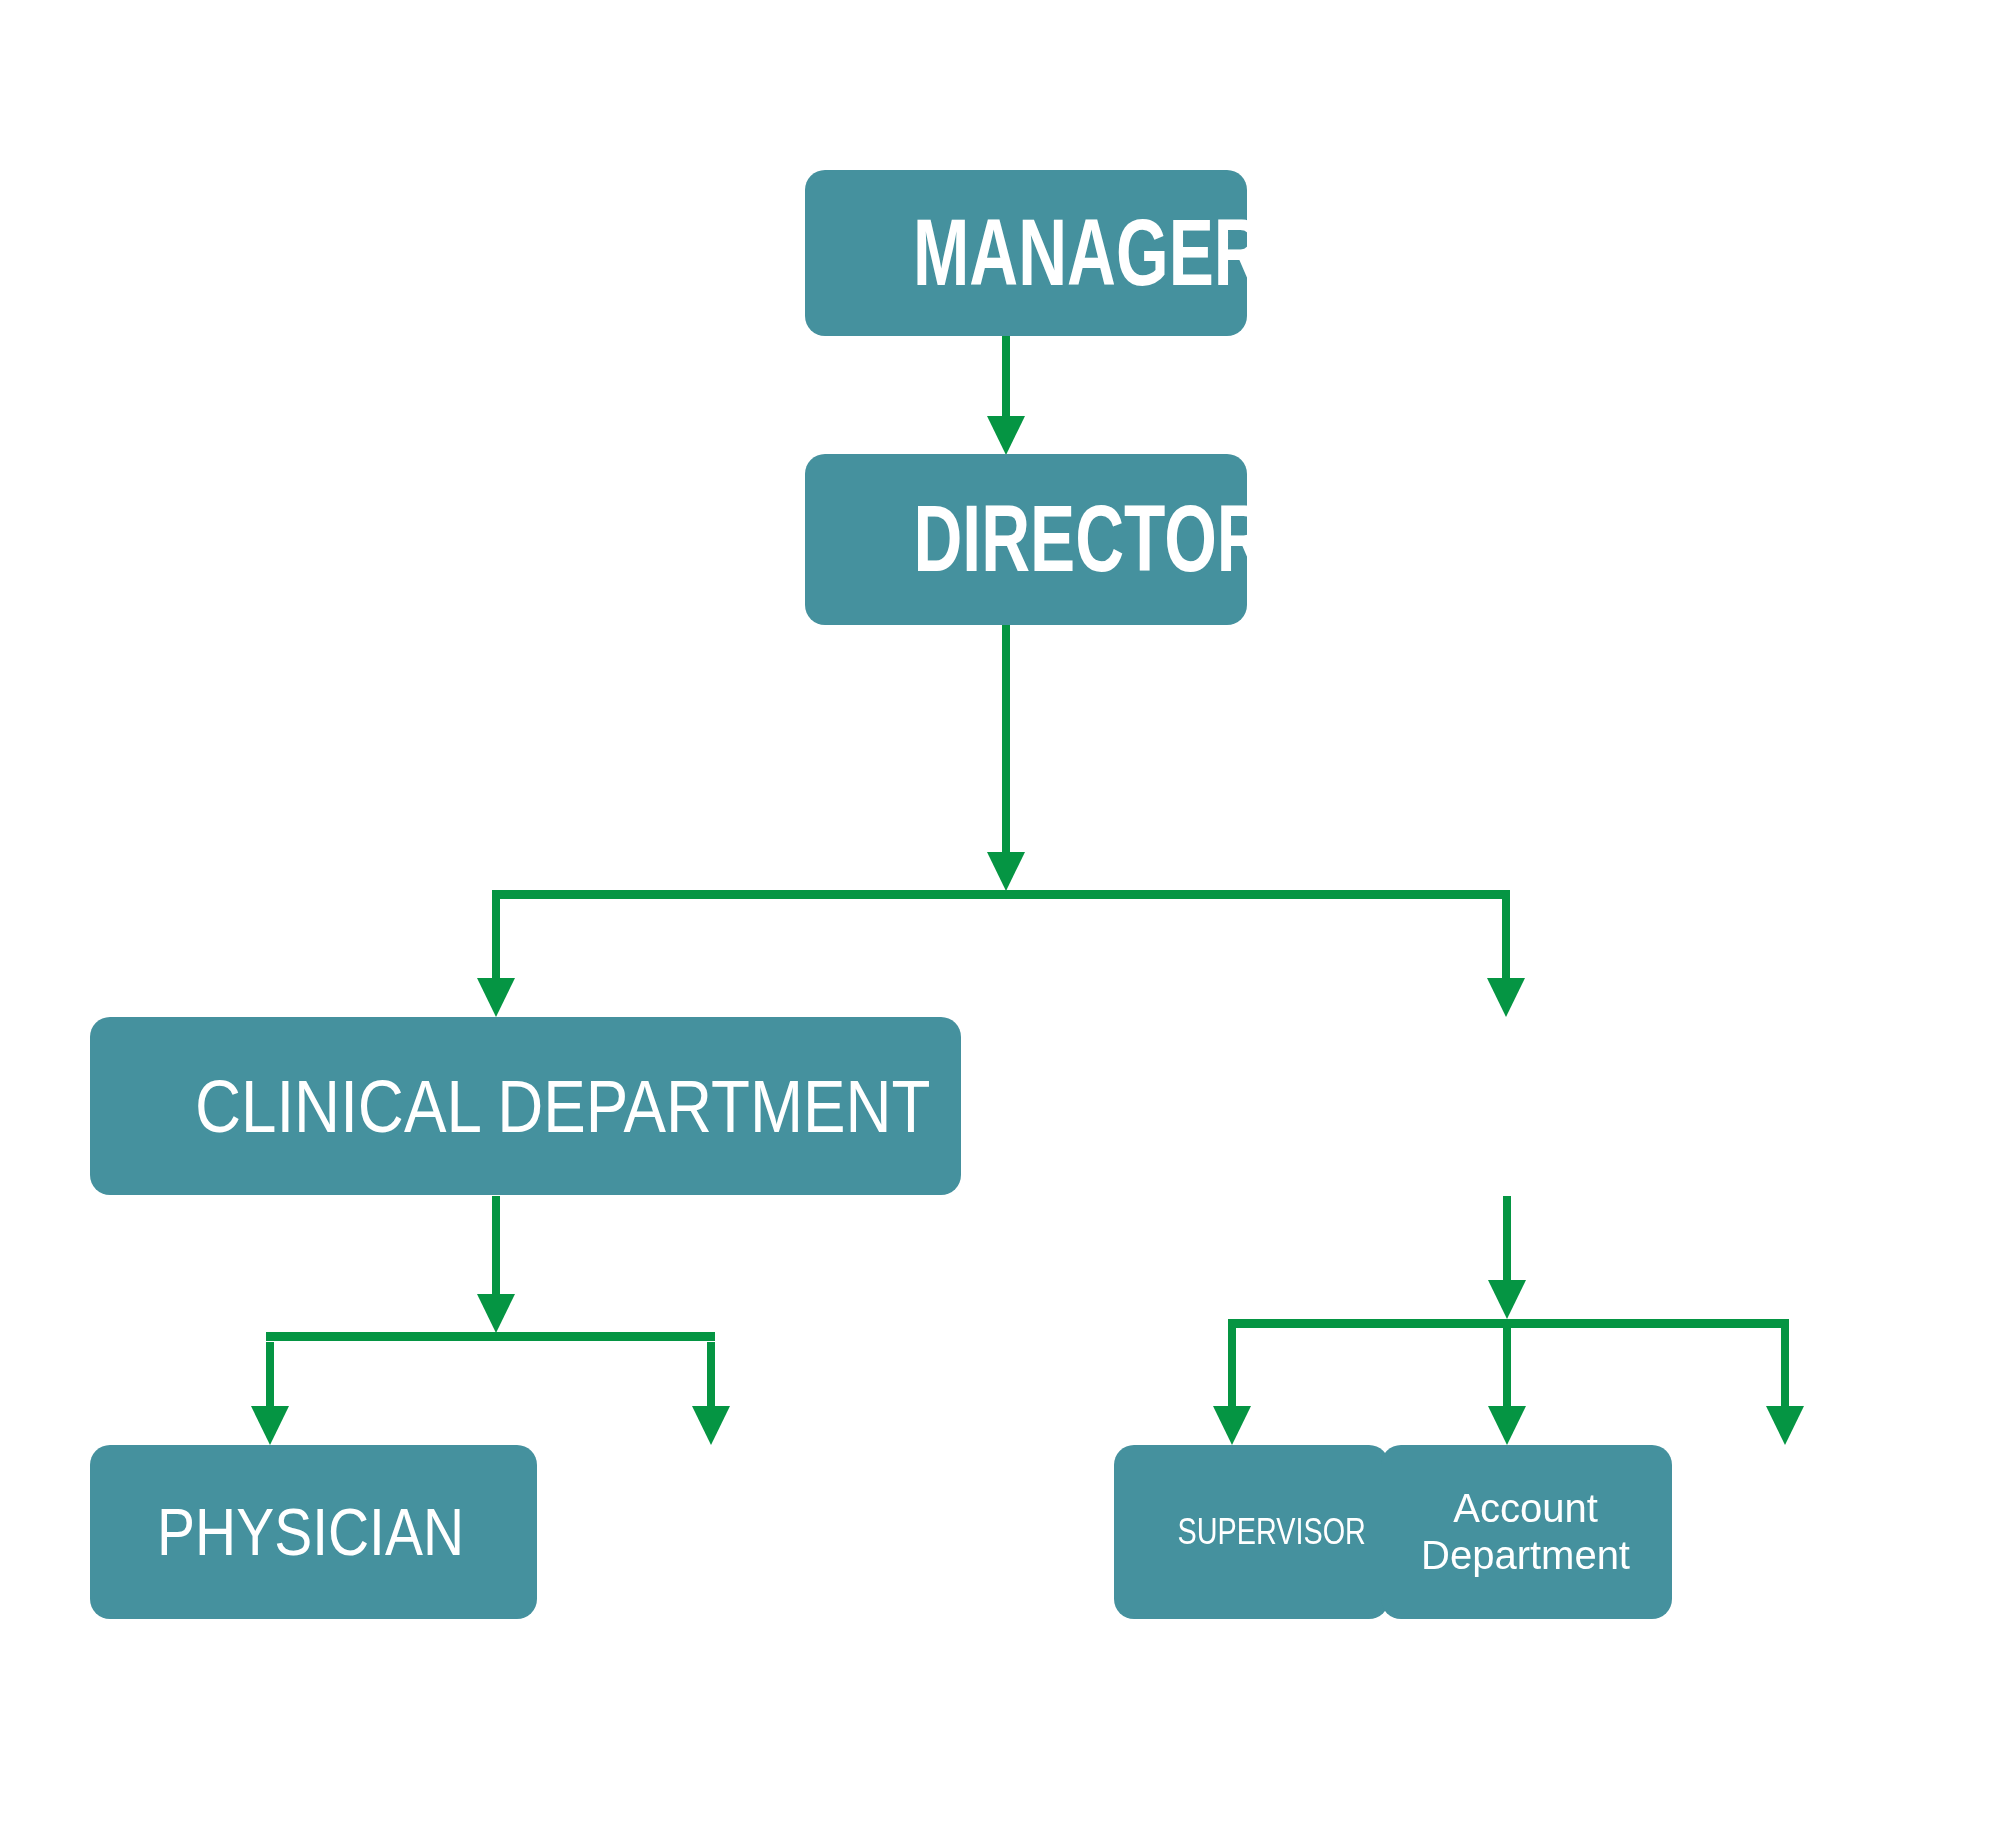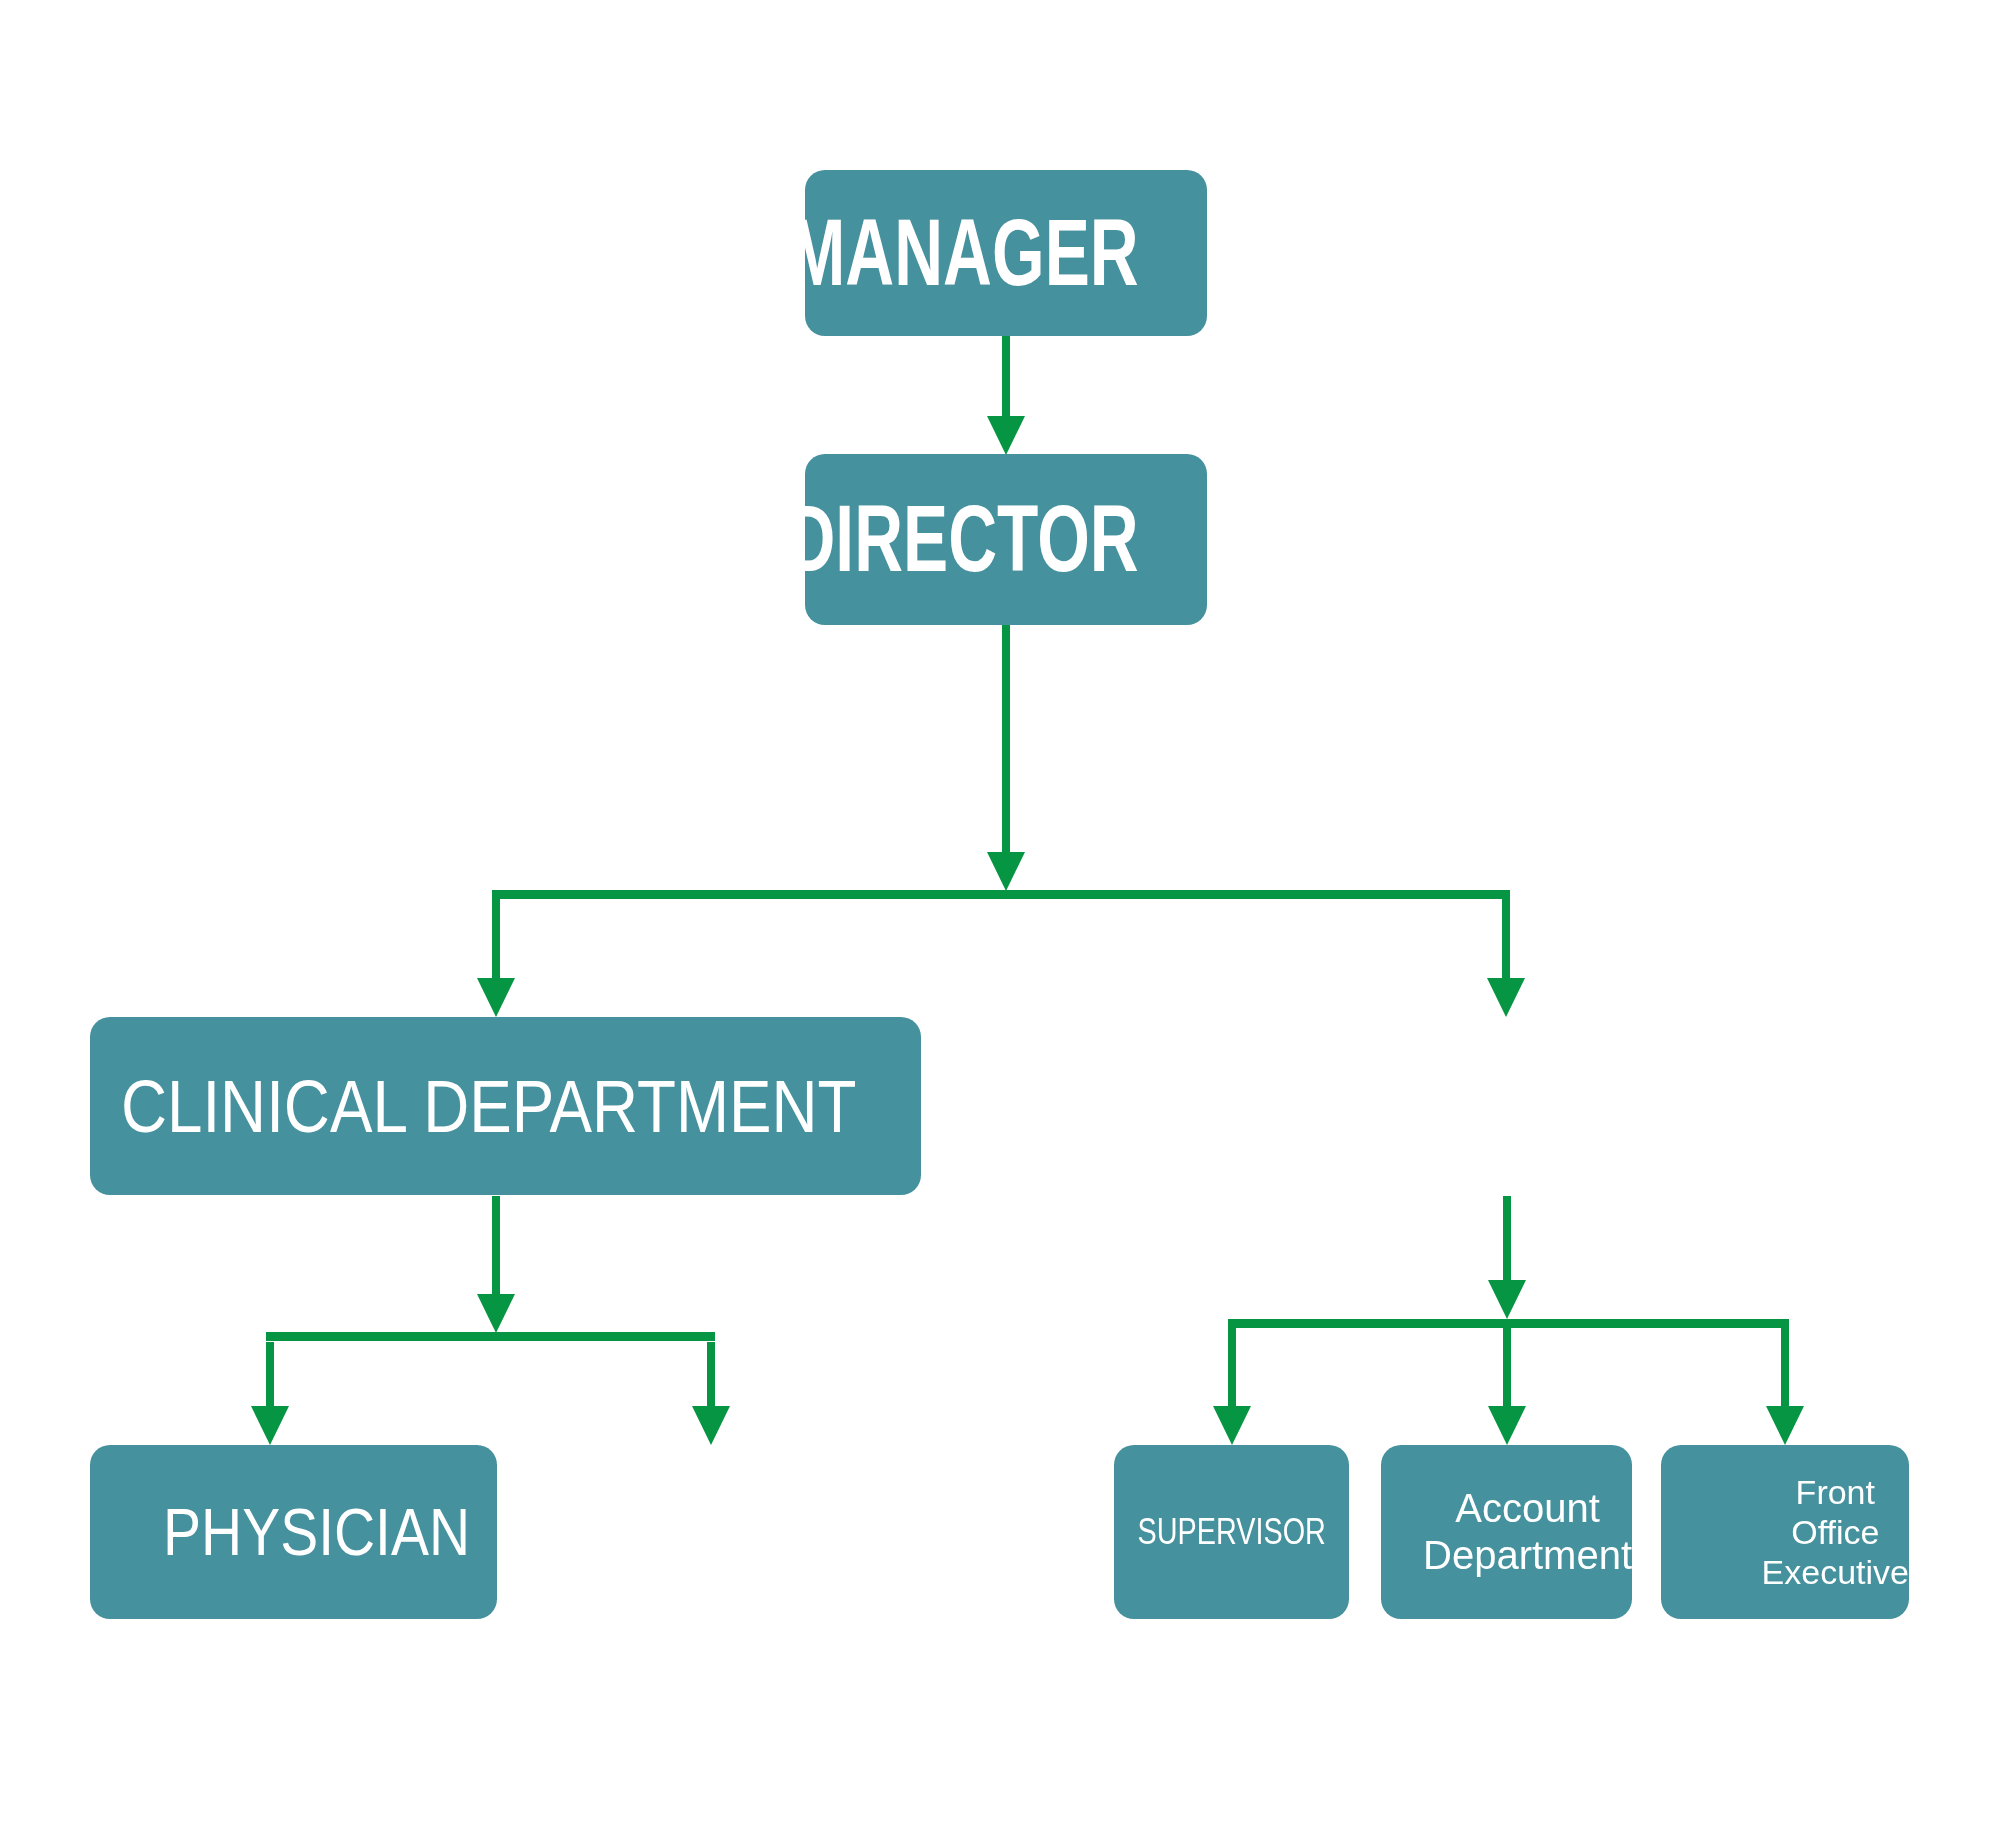--- a/index.html
+++ b/index.html
@@ -16,22 +16,23 @@
     background:var(--bg);
     overflow:hidden;
     font-family:"Liberation Sans",sans-serif;
   }
   .node{
     position:absolute;
     background:var(--teal);
     border-radius:20px;
     display:flex;
     align-items:center;
-    justify-content:flex-end;
+    justify-content:flex-start;
     color:var(--text);
+    padding-left:40px;
   }
   .lbl{
     display:inline-block;
     text-align:center;
     white-space:pre-line;
     transform-origin:center center;
     line-height:1.15;
   }
   .vline{position:absolute;width:8px;background:var(--green);}
   .hbar{position:absolute;height:9.4px;background:var(--green);}
@@ -131,20 +132,15 @@
 
   <div class="node" id="node-supervisor">
     <span class="lbl">SUPERVISOR</span>
   </div>
 
   <div class="node" id="node-account">
     <span class="lbl">Account
 Department</span>
   </div>
 
-  <div class="node" id="node-front-office">
-    <span class="lbl">Front
-Office
-Executive</span>
-  </div>
 
 </div>
 
 
 </body></html>

